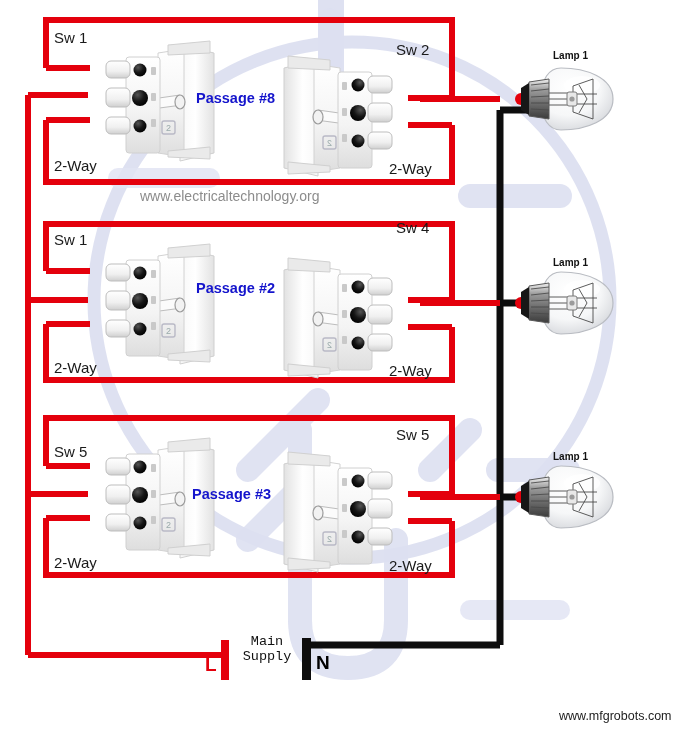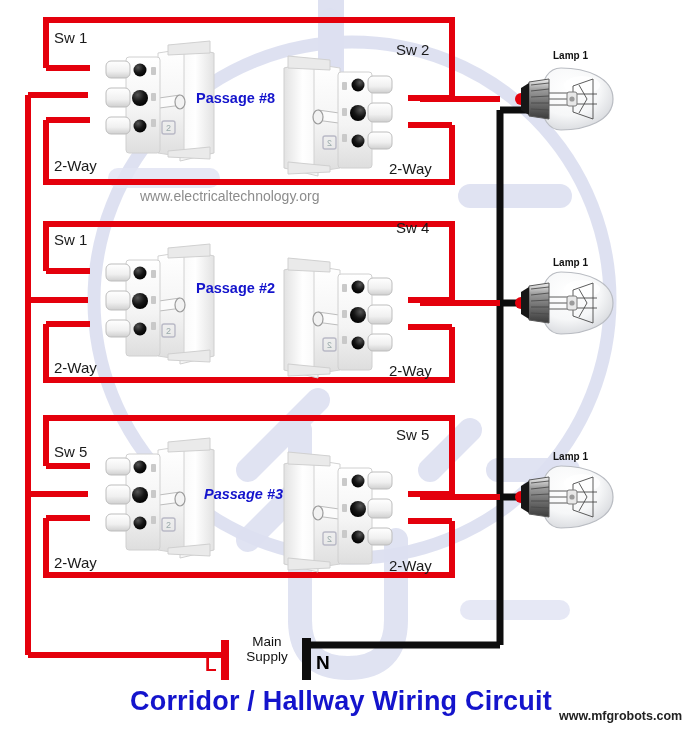--- a/index.html
+++ b/index.html
@@ -19,21 +19,21 @@
   .sw-label{font-size:15px;color:#1a1a1a;}
   .way-label{font-size:15px;color:#1a1a1a;margin-top:8px;}
   .passage-label{font-size:14.5px;font-weight:bold;color:#1414cc;}
   .lamp-label{font-size:10px;font-weight:bold;color:#111;}
   .ln-label{font-size:19px;font-weight:bold;}
   .l-label{color:#e4000c;}
   .n-label{color:#000;}
   .supply-label{font-size:13.5px;color:#111;text-align:center;line-height:1.12;white-space:normal;}
   .wm-site{font-size:14px;color:#8c8c8c;}
   .title{font-size:27px;font-weight:bold;color:#1414cc;letter-spacing:.2px;}
-  .credit{font-size:12.5px;color:#222;font-weight:bold;}
+  .credit{font-size:12.5px;color:#222;}
 </style>
 </head>
 <body>
 
 <div id="canvas">
 
   <svg class="lyr" id="wm-layer" viewBox="0 0 690 730">
     <g stroke="#dcdff0" fill="none" stroke-width="13" opacity="0.95">
       <circle cx="352" cy="300" r="258"></circle>
     </g>
@@ -277,25 +277,24 @@
     <div class="txt sw-label" style="left:396px; top:220px;">Sw 4</div>
     <div class="txt way-label" style="left:54px;  top:352px;">2-Way</div>
     <div class="txt way-label" style="left:389px; top:355px;">2-Way</div>
     <div class="txt passage-label" style="left:196px; top:281px;">Passage #2</div>
     <div class="txt lamp-label" style="left:553px; top:258px;">Lamp 1</div>
 
     <div class="txt sw-label" style="left:54px;  top:444px;">Sw 5</div>
     <div class="txt sw-label" style="left:396px; top:427px;">Sw 5</div>
     <div class="txt way-label" style="left:54px;  top:547px;">2-Way</div>
     <div class="txt way-label" style="left:389px; top:550px;">2-Way</div>
-    <div class="txt passage-label" style="left:204px; top:487px;font-style:italic;">Passage #3</div>
+    <div class="txt passage-label" style="left:192px; top:487px;">Passage #3</div>
     <div class="txt lamp-label" style="left:553px; top:452px;">Lamp 1</div>
 
     <div class="txt ln-label l-label" style="left:205px; top:655px;">L</div>
     <div class="txt ln-label n-label" style="left:316px; top:653px;">N</div>
-    <div class="supply-label" style="position:absolute;left:236px;top:634px;width:62px;">Main Supply</div>
+    <div class="supply-label" style="position:absolute;left:236px;top:634px;width:62px;font-family:Liberation Mono, monospace;">Main Supply</div>
 
     <div class="txt wm-site" style="left:140px; top:189px;">www.electricaltechnology.org</div>
-    <div class="txt title" style="left:130px; top:688px;">Corridor / Hallway Wiring Circuit</div>
     <div class="txt credit" style="left:559px; top:710px;">www.mfgrobots.com</div>
   </div>
 
 </div>
 
 </body></html>

